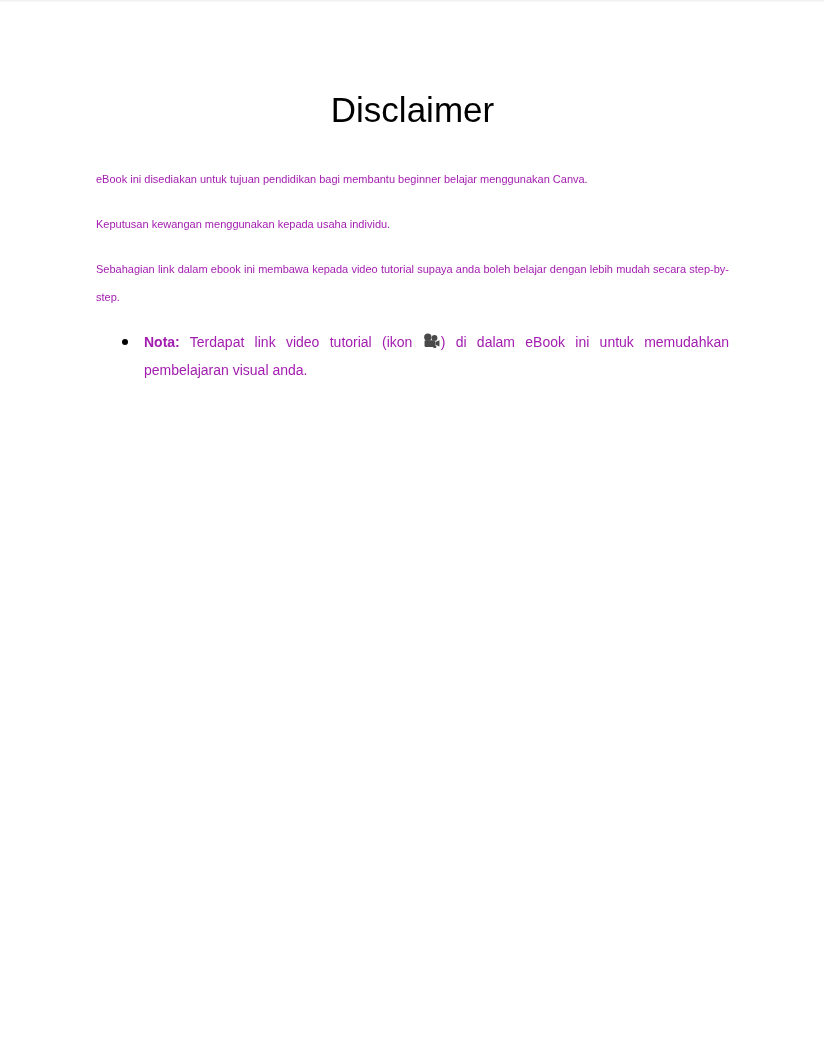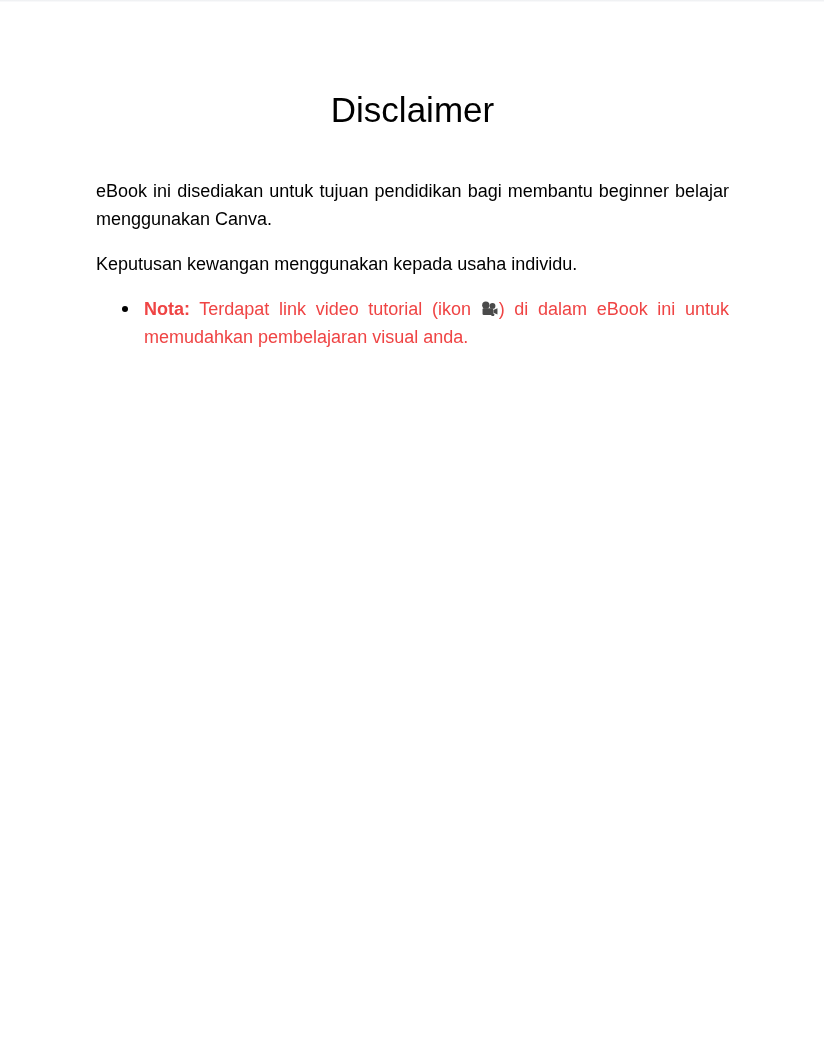--- a/index.html
+++ b/index.html
@@ -16,46 +16,46 @@
   .page-top-edge {
     position: absolute;
     top: 0; left: 0; right: 0;
     height: 2px;
     background: linear-gradient(#eceef0, #fcfcfd);
   }
   .content {
     padding: 0 95px 0 96px;
   }
   .doc-title {
-    margin: 90px 0 47px 0;
+    margin: 90px 0 35px 0;
     font-size: 35px;
     line-height: 40px;
     font-weight: 400;
     text-align: center;
     color: #000000;
   }
   .para {
     margin: 0 0 17px 0;
-    font-size: 18px;
+    font-size: 11px;
     line-height: 28px;
     text-align: justify;
-    color: #000000;
+    color: #a21caf;
   }
   .note-list {
     list-style: none;
     margin: 16px 0 0 0;
     padding: 0;
   }
   .note-item {
     position: relative;
     padding-left: 48px;
-    font-size: 18px;
+    font-size: 14px;
     line-height: 28px;
     text-align: justify;
-    color: #ef4444;
+    color: #a21caf;
   }
   .bullet-dot {
     position: absolute;
     left: 26px;
     top: 11px;
     width: 6px;
     height: 6px;
     border-radius: 50%;
     background: #000000;
   }
@@ -77,20 +77,21 @@
 <div class="page-top-edge"></div>
 
 <div class="content">
 
   <h1 class="doc-title">Disclaimer</h1>
 
   <p class="para">eBook ini disediakan untuk tujuan pendidikan bagi membantu beginner belajar menggunakan Canva.</p>
 
   <p class="para">Keputusan kewangan menggunakan kepada usaha individu.</p>
 
+  <p class="para">Sebahagian link dalam ebook ini membawa kepada video tutorial supaya anda boleh belajar dengan lebih mudah secara step-by-step.</p>
 
   <ul class="note-list">
     <li class="note-item">
       <span class="bullet-dot"></span>
       <span class="bold">Nota:</span><span> Terdapat link video tutorial (ikon </span><span class="cam"><svg viewBox="0 0 20 18" xmlns="http://www.w3.org/2000/svg" fill="#4a4a4a">
             <circle cx="5.3" cy="4.7" r="4.1"></circle>
             <circle cx="12.8" cy="5.5" r="3.3"></circle>
             <rect x="1.6" y="8.1" width="12" height="7.6" rx="1.4"></rect>
             <path d="M13.8 10.2 L18.4 8.2 L18.4 15.2 L13.8 13.2 Z"></path>
             <rect x="11.4" y="14.2" width="3.4" height="2.6" rx="0.8"></rect>

